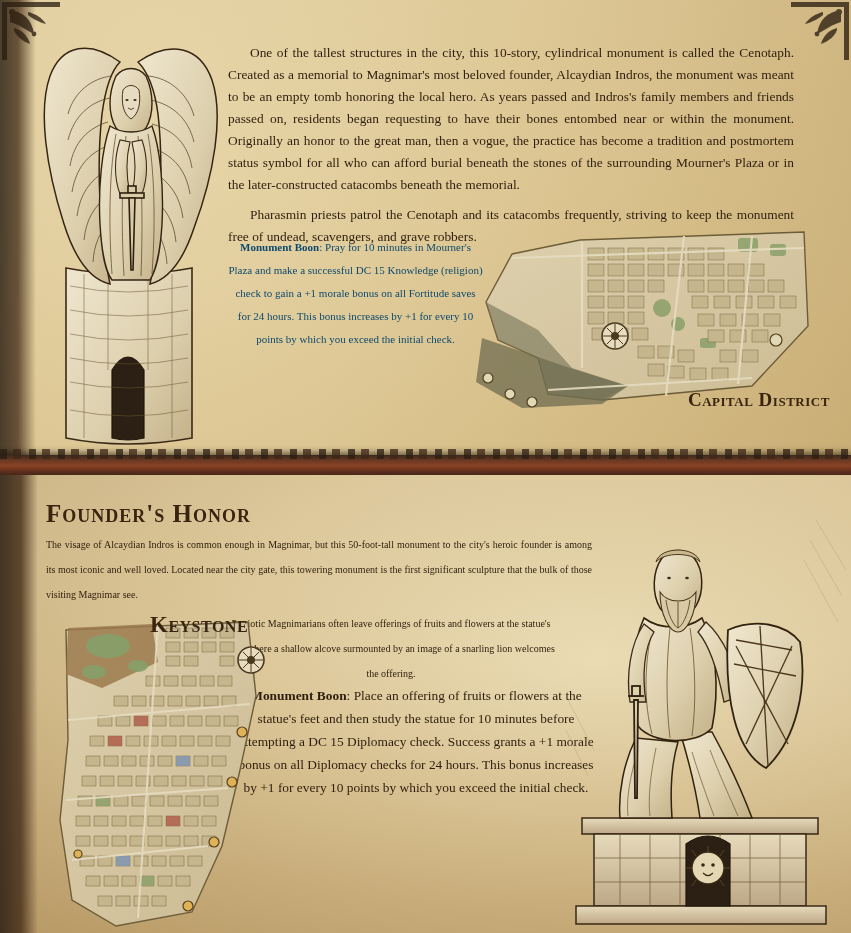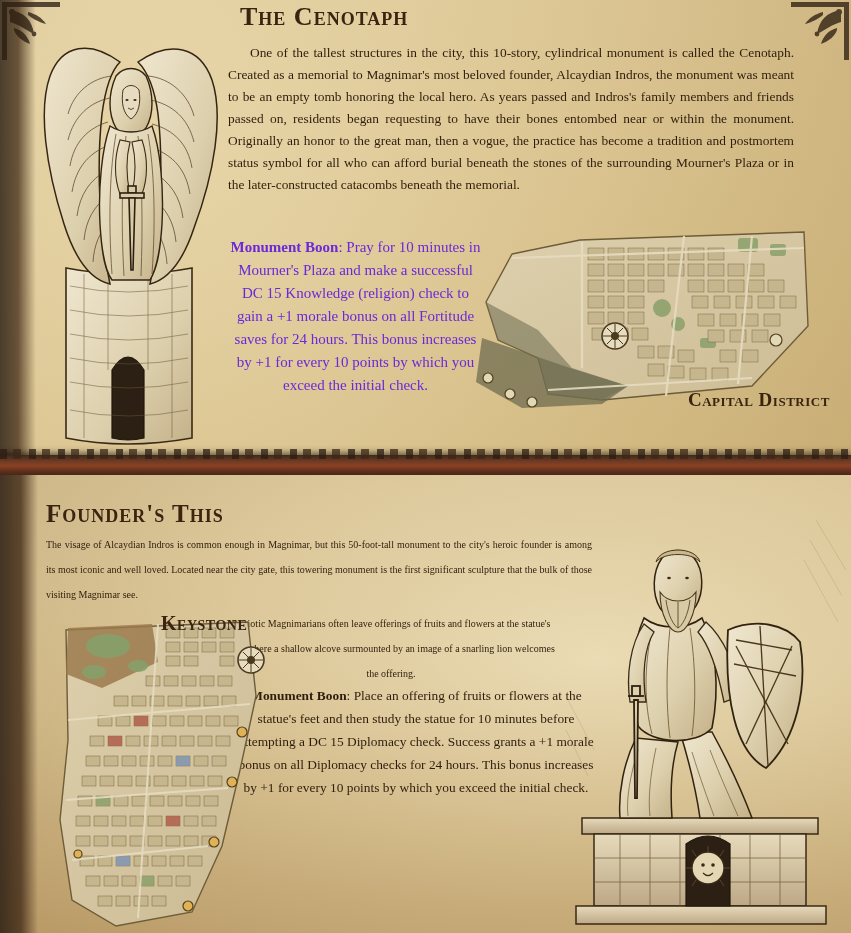--- a/index.html
+++ b/index.html
@@ -78,39 +78,39 @@
     font-size:13.4px;
     line-height:22px;
   }
   #cenotaph-body{
     position:absolute;left:228px;top:34px;width:566px;
     text-align:justify;
   }
   #cenotaph-body p{margin:8px 0 0 0;text-indent:22px;}
   #cenotaph-boon{
     position:absolute;left:228px;top:236px;width:255px;
-    color:#6d28d9;font-size:15px;line-height:23px;text-align:center;
+    color:#0c4a6e;font-size:11px;line-height:23px;text-align:center;
   }
   #cenotaph-boon b{font-weight:bold;}
   #founders-body{
     position:absolute;left:46px;top:532px;width:546px;
     color:#2e1d0c;font-size:10px;line-height:25px;text-align:justify;
   }
   #founders-boon{
     position:absolute;left:236px;top:684px;width:360px;
     color:#2e1d0c;font-size:13.4px;line-height:23px;text-align:center;
   }
   .map-label{
     position:absolute;
     font-family:"Liberation Serif", serif;
     font-variant:small-caps;font-weight:bold;color:#3a2410;
     letter-spacing:.5px;
   }
   #capital-label{left:688px;top:389px;font-size:19px;}
-  #keystone-label{left:150px;top:612px;font-size:20px;margin-left:11px;}
+  #keystone-label{left:150px;top:612px;font-size:23px;}
 
   
   .angel-wrap{position:absolute;left:24px;top:18px;width:205px;height:430px;}
   .map-wrap-top{position:absolute;left:452px;top:218px;width:370px;height:200px;}
   .map-wrap-bottom{position:absolute;left:42px;top:600px;width:250px;height:330px;}
   .statue-wrap{position:absolute;left:560px;top:500px;width:290px;height:430px;}
   svg{display:block;}
 </style>
 </head>
 <body>
@@ -139,24 +139,24 @@
         <path d="M2 2 L60 2 L60 7 L7 7 L7 60 L2 60 Z"></path>
         <path d="M10 10 C24 12 32 20 34 34 C26 30 18 24 10 22 Z"></path>
         <path d="M14 28 C22 30 28 36 30 44 C22 41 16 36 14 30 Z"></path>
         <path d="M28 12 C36 14 42 18 46 24 C38 22 32 18 28 15 Z"></path>
         <circle cx="12" cy="12" r="3"></circle>
         <circle cx="34" cy="34" r="2.4"></circle>
       </g>
     </svg>
   </div>
 
-  <h1 class="title" id="cenotaph-title">The Cenotaph</h1>
 
   <div class="body-text" id="cenotaph-body">
     <p>One of the tallest structures in the city, this 10-story, cylindrical monument is called the Cenotaph. Created as a memorial to Magnimar's most beloved founder, Alcaydian Indros, the monument was meant to be an empty tomb honoring the local hero. As years passed and Indros's family members and friends passed on, residents began requesting to have their bones entombed near or within the monument. Originally an honor to the great man, then a vogue, the practice has become a tradition and postmortem status symbol for all who can afford burial beneath the stones of the surrounding Mourner's Plaza or in the later-constructed catacombs beneath the memorial.</p>
+    <p>Pharasmin priests patrol the Cenotaph and its catacombs frequently, striving to keep the monument free of undead, scavengers, and grave robbers.</p>
   </div>
 
   <div id="cenotaph-boon">
     <b>Monument Boon</b><span>: Pray for 10 minutes in Mourner's Plaza and make a successful DC 15 Knowledge (religion) check to gain a +1 morale bonus on all Fortitude saves for 24 hours. This bonus increases by +1 for every 10 points by which you exceed the initial check.</span>
   </div>
 
   <div class="angel-wrap">
     <svg width="205" height="430" viewBox="0 0 205 430">
       <defs>
         <linearGradient id="stoneg" x1="0" y1="0" x2="1" y2="1">
@@ -340,21 +340,21 @@
   </div>
 
   <div class="map-label" id="capital-label">Capital District</div>
 </div>
 
 <div class="divider"></div>
 
 <div class="panel-bottom"></div>
 <div class="left-strip"></div>
 
-<h1 class="title" id="founders-title">Founder's This</h1>
+<h1 class="title" id="founders-title">Founder's Honor</h1>
 
 <div id="founders-body">
   <span>The visage of Alcaydian Indros is common enough in Magnimar, but this 50-foot-tall monument to the city's heroic founder is among its most iconic and well loved. Located near the city gate, this towering monument is the first significant sculpture that the bulk of those visiting Magnimar see.</span>
   <div style="height:4px"></div>
   <div style="text-align:center;width:330px;margin-left:180px;">
     <span>Patriotic Magnimarians often leave offerings of fruits and flowers at the statue's feet, where a shallow alcove surmounted by an image of a snarling lion welcomes the offering.</span>
   </div>
 </div>
 
 <div id="founders-boon">

